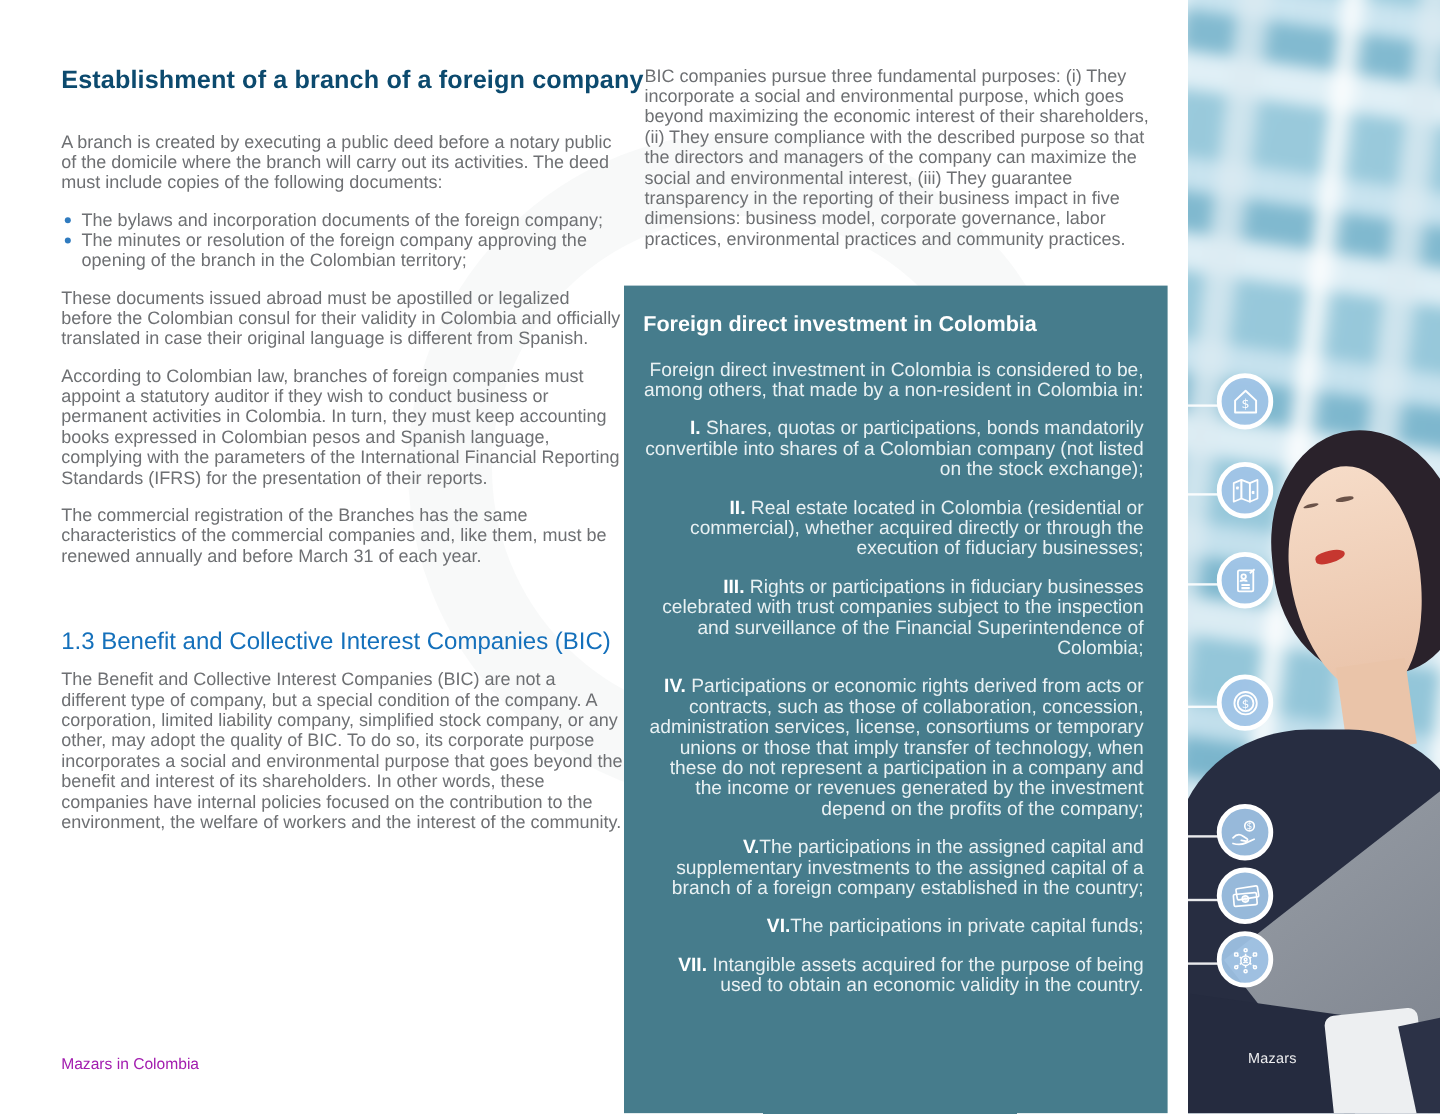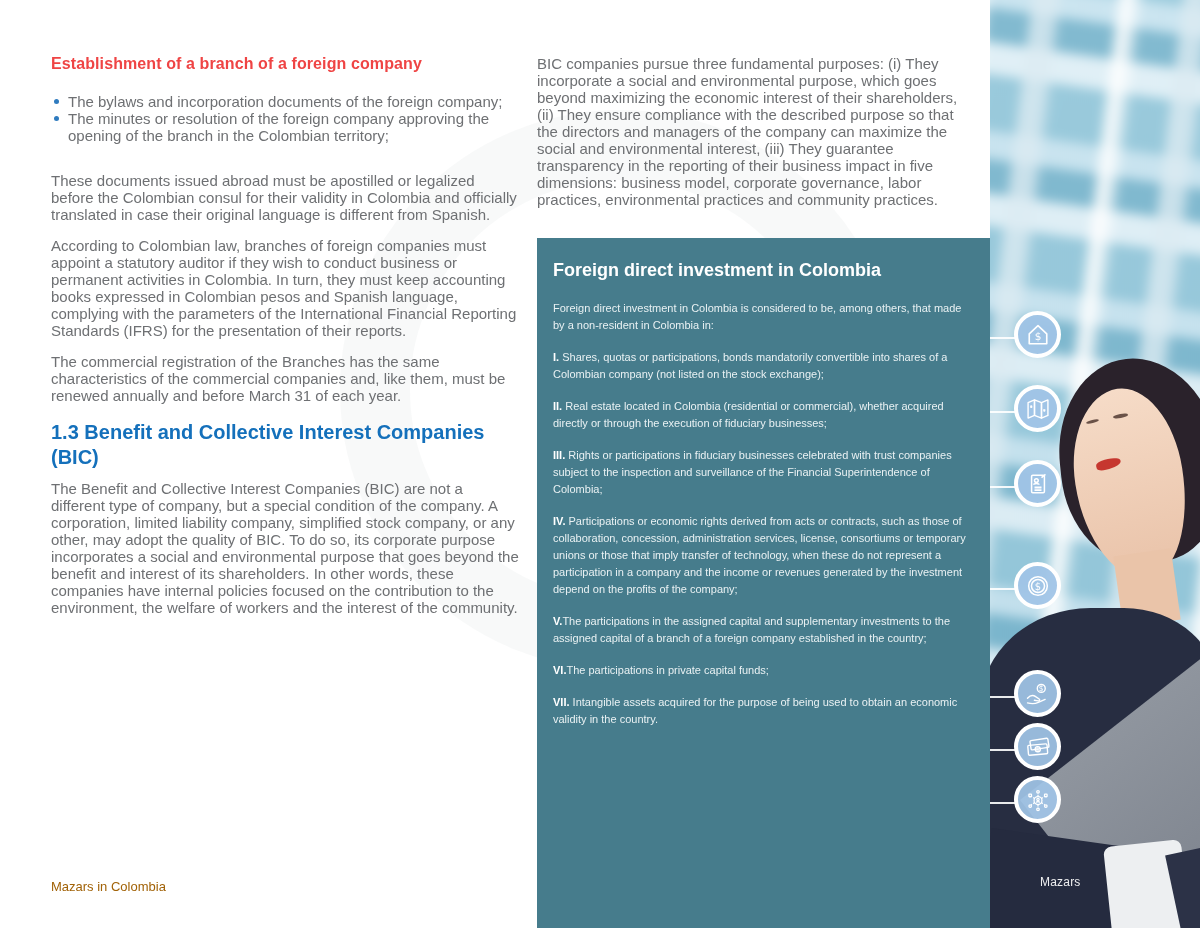--- a/index.html
+++ b/index.html
@@ -5,35 +5,35 @@
   * { margin:0; padding:0; box-sizing:border-box; }
   html,body { width:1200px; height:928px; background:#ffffff; font-family:"Liberation Sans", sans-serif; }
   .page { position:relative; width:1200px; height:928px; background:#ffffff; overflow:hidden; }
 
   
   .watermark { position:absolute; left:340px; top:110px; width:560px; height:560px;
     border:70px solid rgba(120,130,142,0.05); border-radius:50%; z-index:0; }
 
   
   .col-left { position:absolute; left:51px; top:55px; width:468px; z-index:2; }
-  h1.heading { font-size:16px; font-weight:bold; color:#ef4444; white-space:nowrap; margin:0 0 20px 0; letter-spacing:.1px; }
-  h2.subheading { font-size:20px; font-weight:bold; color:#1470bb; line-height:25px; margin:16px 0 10px 0; }
+  h1.heading { font-size:21px; font-weight:bold; color:#0c4a6e; white-space:nowrap; margin:0 0 31px 0; letter-spacing:.1px; }
+  h2.subheading { font-size:20px; font-weight:normal; color:#1470bb; line-height:25px; margin:51px 0 10px 0; }
   p.body { font-size:15px; line-height:17px; color:#6e7073; margin:0 0 14px 0; }
-  ul.bullets { list-style:none; margin:2px 0 28px 0; }
+  ul.bullets { list-style:none; margin:2px 0 14px 0; }
   ul.bullets li { position:relative; padding-left:17px; font-size:15px; line-height:17px; color:#6e7073; }
   .dot { position:absolute; left:3px; top:6px; width:5px; height:5px; border-radius:50%; background:#2f7bbf; }
 
   
   .col-right { position:absolute; left:537px; top:55px; width:430px; z-index:2; }
 
   
-  .invest-box { position:absolute; left:537px; top:238px; width:453px; height:690px;
+  .invest-box { position:absolute; left:520px; top:238px; width:453px; height:690px;
     background:#467c8c; color:#e9f1f3; padding:22px 20px 0 16px; z-index:3; }
   .invest-box h3 { font-size:18px; font-weight:bold; color:#ffffff; margin:0 0 19px 0; }
-  .box-text { font-size:11px; line-height:17px; margin:0 0 15px 0; }
+  .box-text { font-size:16px; line-height:17px; margin:0 0 15px 0;text-align:right; }
   .box-text b { color:#ffffff; font-weight:bold; }
 
   
   .photo { position:absolute; left:990px; top:0; width:210px; height:928px; overflow:hidden; background:#b9d4e2; z-index:3; }
   .photo > div { position:absolute; }
   .ph-bg { inset:-20px; filter:blur(6px);
     background:
       repeating-linear-gradient(97deg, rgba(255,255,255,.85) 0 12px, rgba(255,255,255,0) 26px 64px, rgba(220,235,242,.8) 64px 86px, rgba(255,255,255,0) 96px 150px),
       repeating-linear-gradient(8deg, rgba(110,175,200,.8) 0 34px, rgba(200,228,240,.75) 34px 62px, rgba(140,195,215,.8) 62px 118px, rgba(228,242,248,.8) 118px 150px),
       linear-gradient(180deg,#d4e7f0,#9cc4d6); }
@@ -50,31 +50,32 @@
   .ph-bottom-navy2 { left:184px; top:848px; width:62px; height:92px; background:#2c3247; transform:rotate(-12deg); }
 
   
   .rail-line { position:absolute; left:0; width:26px; height:2px; background:rgba(255,255,255,.9); z-index:5; }
   .rail-icon { position:absolute; left:24px; width:47px; height:47px; border:4px solid #ffffff; border-radius:50%;
     background:rgba(160,196,230,.93); z-index:6; display:flex; align-items:center; justify-content:center; }
   .rail-icon svg { display:block; }
 
   .photo-watermark { left:50px; top:875px; font-size:12px; color:rgba(255,255,255,.92); z-index:10; letter-spacing:.2px; }
 
-  .footer-left { position:absolute; left:51px; top:879px; font-size:13px; color:#a16207; z-index:4;text-align:right; }
+  .footer-left { position:absolute; left:51px; top:879px; font-size:13px; color:#a21caf; z-index:4;text-align:right; }
 </style>
 </head>
 <body>
 
 <div class="page">
 
   <div class="watermark"></div>
 
   <div class="col-left">
     <h1 class="heading">Establishment of a branch of a foreign company</h1>
+    <p class="body">A branch is created by executing a public deed before a notary public of the domicile where the branch will carry out its activities. The deed must include copies of the following documents:</p>
     <ul class="bullets">
       <li><span class="dot"></span><span>The bylaws and incorporation documents of the foreign company;</span></li>
       <li><span class="dot"></span><span>The minutes or resolution of the foreign company approving the opening of the branch in the Colombian territory;</span></li>
     </ul>
     <p class="body">These documents issued abroad must be apostilled or legalized before the Colombian consul for their validity in Colombia and officially translated in case their original language is different from Spanish.</p>
     <p class="body">According to Colombian law, branches of foreign companies must appoint a statutory auditor if they wish to conduct business or permanent activities in Colombia. In turn, they must keep accounting books expressed in Colombian pesos and Spanish language, complying with the parameters of the International Financial Reporting Standards (IFRS) for the presentation of their reports.</p>
     <p class="body">The commercial registration of the Branches has the same characteristics of the commercial companies and, like them, must be renewed annually and before March 31 of each year.</p>
     <h2 class="subheading">1.3 Benefit and Collective Interest Companies (BIC)</h2>
     <p class="body">The Benefit and Collective Interest Companies (BIC) are not a different type of company, but a special condition of the company. A corporation, limited liability company, simplified stock company, or any other, may adopt the quality of BIC. To do so, its corporate purpose incorporates a social and environmental purpose that goes beyond the benefit and interest of its shareholders. In other words, these companies have internal policies focused on the contribution to the environment, the welfare of workers and the interest of the community.</p>
   </div>

